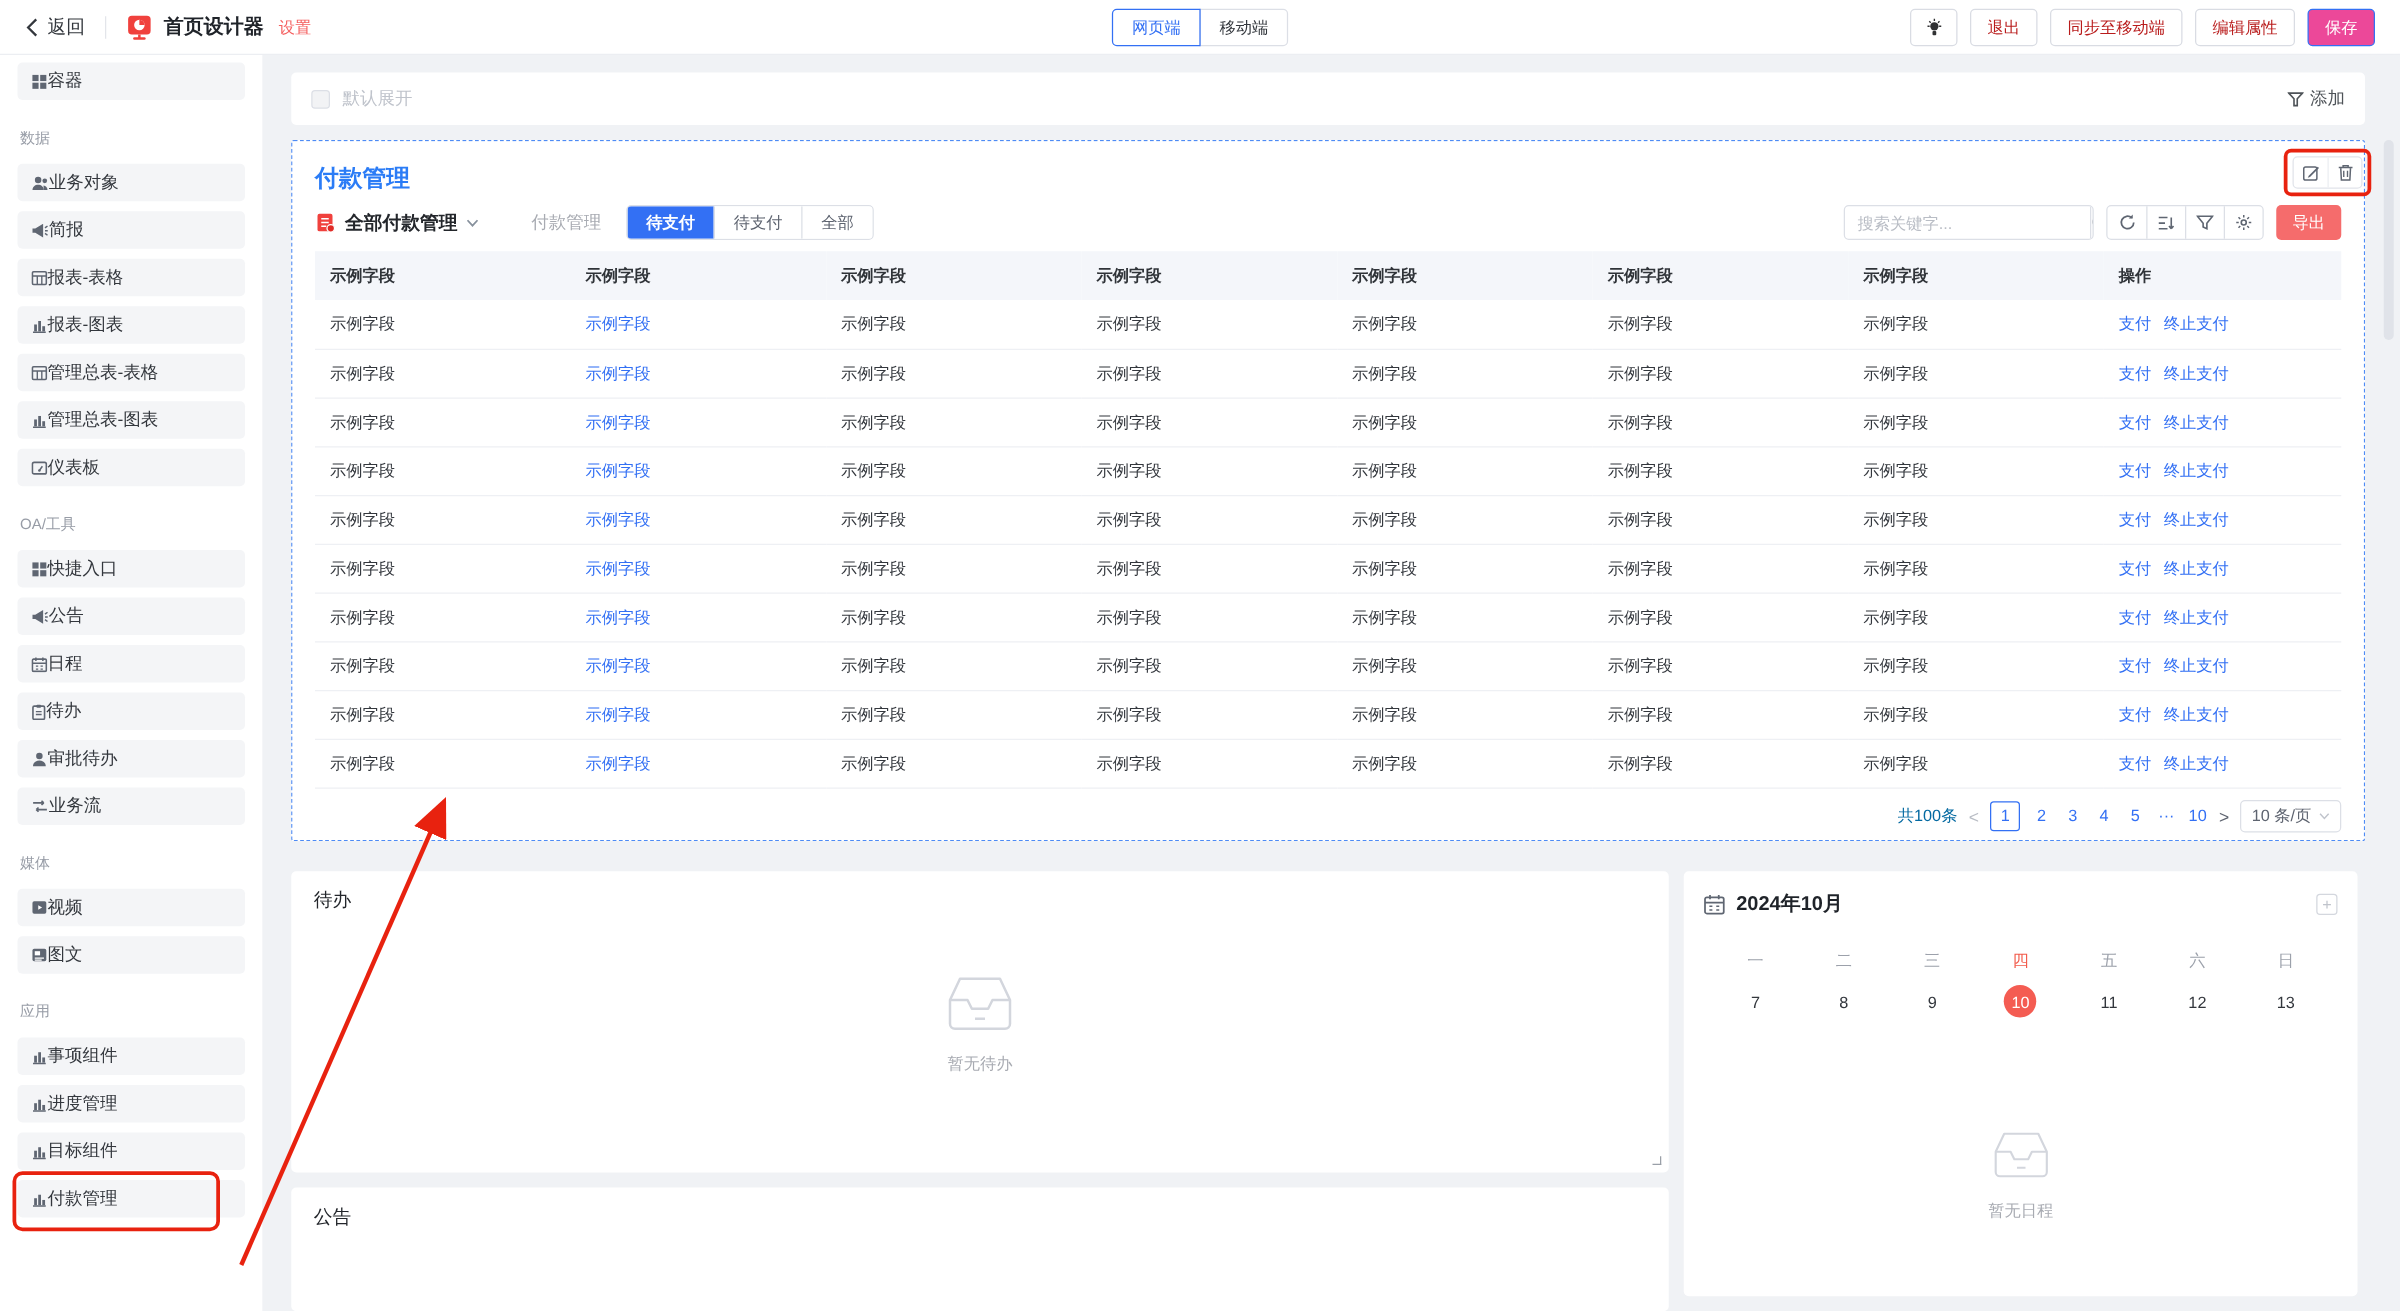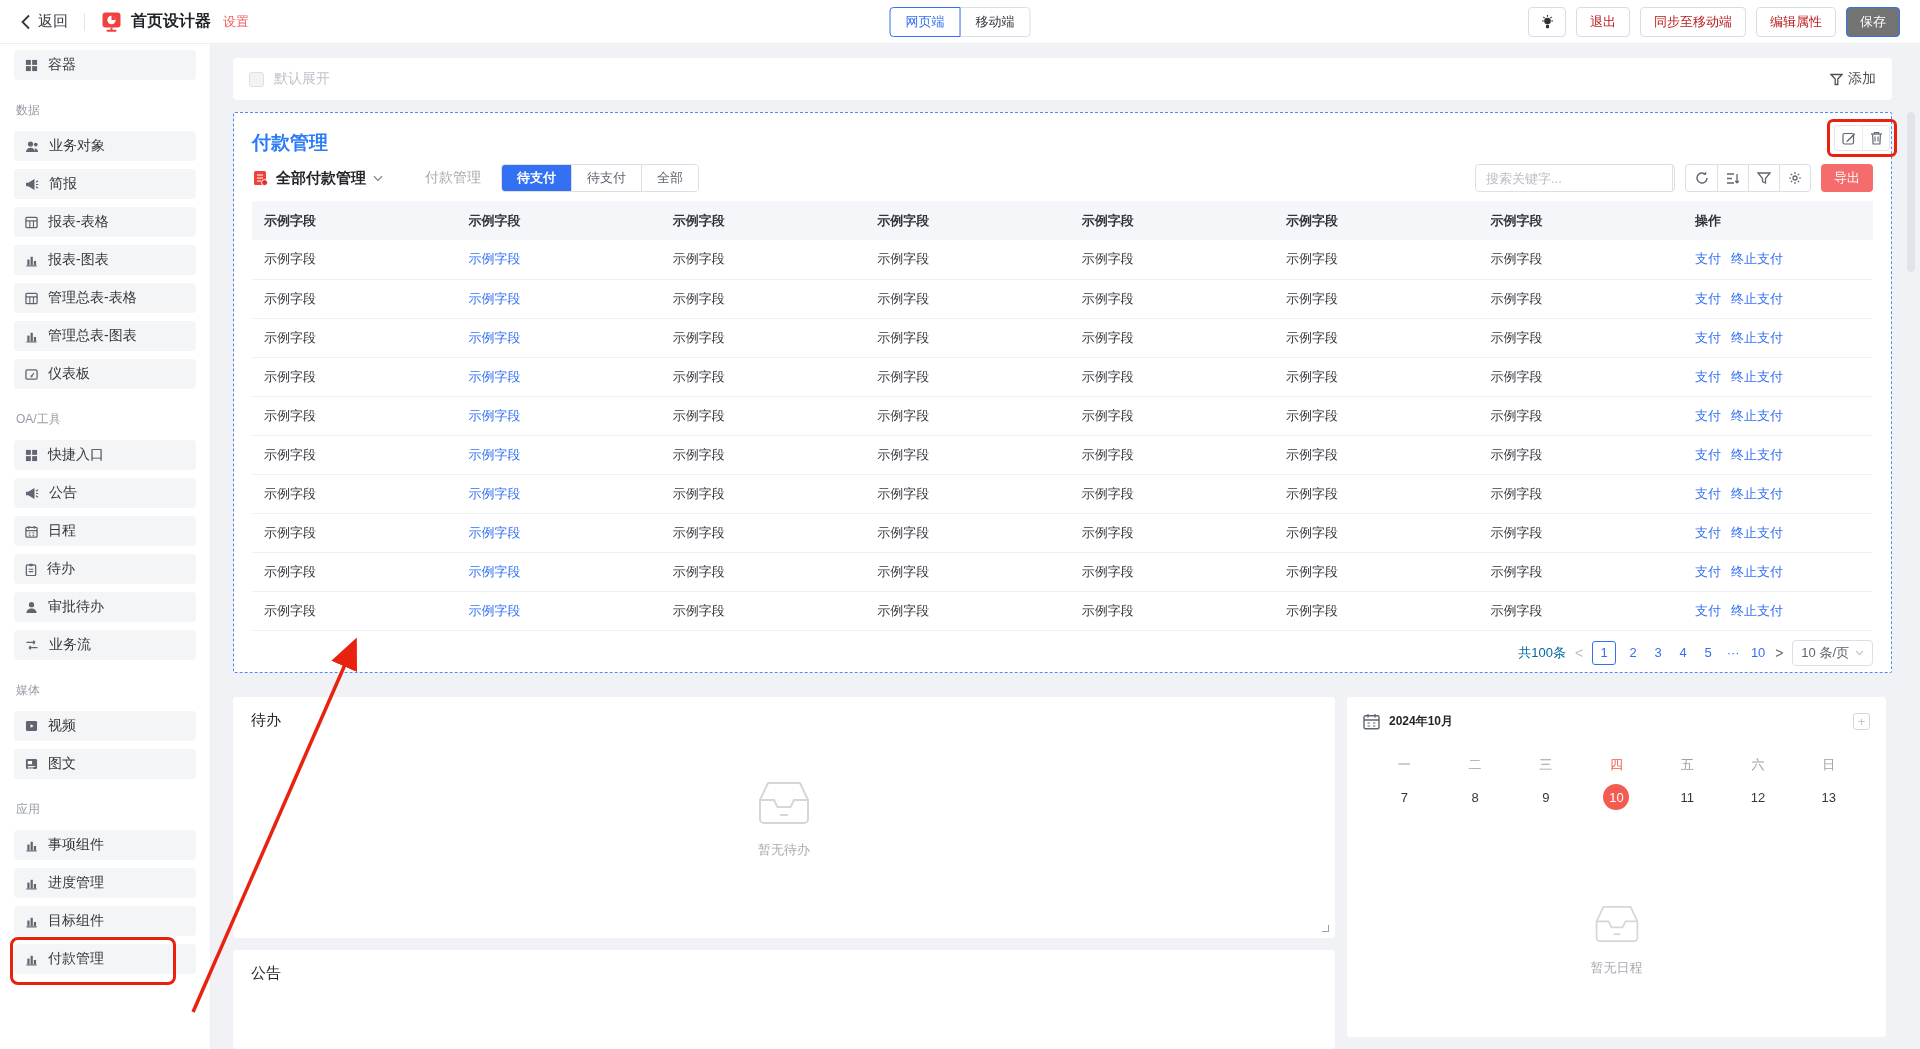--- a/index.html
+++ b/index.html
@@ -15,27 +15,27 @@
   .app-title .t{font-size:16px;font-weight:bold;color:#1f2329}
   .settings-link{font-size:13px;color:#f56060;margin-left:12px;cursor:pointer}
   .hdr-tabs{position:absolute;left:50%;top:7px;transform:translateX(-50%);display:flex}
   .hdr-tab{height:30px;line-height:28px;padding:0 15px;background:#fff;border:1px solid #dcdfe6;font-size:13px;color:#33373d;cursor:pointer}
   .hdr-tab:first-child{border-radius:4px 0 0 4px}
   .hdr-tab:last-child{border-radius:0 4px 4px 0;margin-left:-1px}
   .hdr-tab.active{border-color:#3370f4;color:#3370f4;position:relative;z-index:1}
   .hdr-right{margin-left:auto;display:flex;align-items:center;gap:10px}
   .btn{height:30px;padding:0 13px;background:#fff;border:1px solid #d9dce3;border-radius:4px;font-size:13px;color:#b91c1c;display:flex;align-items:center;justify-content:center;cursor:pointer}
   .btn-sq{width:38px;padding:0}
-  .btn-primary{background:#737373;border-color:#3370f4;color:#fff}
+  .btn-primary{background:#ec4899;border-color:#3370f4;color:#fff}
 
   
   .wrap{display:flex;height:1005px}
   .sidebar{width:211px;background:#fff;border-right:1px solid #eceef2;padding:6px 14px 0;overflow:hidden;position:relative;flex:none}
   .side-label{font-size:12px;color:#979ca6;margin:22px 0 12px;padding-left:2px}
-  .side-item{height:30px;margin-bottom:8px;background:#f4f5f7;border-radius:4px;display:flex;align-items:center;gap:10px;padding:0 11px;font-size:14px;color:#33373d;cursor:pointer;position:relative}
+  .side-item{height:30px;margin-bottom:8px;background:#f4f5f7;border-radius:4px;display:flex;align-items:center;padding:0 11px;font-size:14px;color:#33373d;cursor:pointer;position:relative}
   .side-item.highlighted::after{content:"";position:absolute;left:-4px;top:-7px;width:160px;height:42px;border:3px solid #e8220f;border-radius:8px;pointer-events:none}
 
   .main{flex:1;padding:14px 28px 0 22px;position:relative}
 
   
   .expand-bar{height:42px;background:#fff;border-radius:4px;display:flex;align-items:center;padding:0 16px;margin-bottom:12px}
   .checkbox{width:15px;height:15px;border:1px solid #dcdfe6;background:#f2f3f5;border-radius:3px;margin-right:10px;flex:none}
   .expand-label{font-size:14px;color:#bfc3cb}
   .add-link{margin-left:auto;display:flex;align-items:center;gap:5px;font-size:14px;color:#4e5358;cursor:pointer}
 
@@ -87,21 +87,21 @@
   .card{background:#fff;border-radius:4px;position:relative}
   .todo-card{height:241px}
   .notice-card{flex:1}
   .card-title{position:absolute;top:14px;left:18px;font-size:15px;color:#23262b}
   .empty{position:absolute;left:0;right:0;top:84px;text-align:center}
   .empty-text{margin-top:12px;font-size:13px;color:#a8abb2}
   .resize-handle{position:absolute;right:6px;bottom:6px;width:7px;height:7px;border-right:1px solid #9aa0a8;border-bottom:1px solid #9aa0a8;cursor:nwse-resize}
 
   .cal-card{width:539px;height:340px;flex:none}
   .cal-head{display:flex;align-items:center;gap:9px;padding:16px 16px 0}
-  .cal-title{font-size:12px;font-weight:bold;color:#1f2329}
+  .cal-title{font-size:16px;font-weight:bold;color:#1f2329}
   .cal-add{margin-left:auto;width:17px;height:17px;border:1px solid #d4d7de;border-radius:3px;color:#c0c4cc;font-size:13px;display:flex;align-items:center;justify-content:center;cursor:pointer}
   .cal-grid{display:grid;grid-template-columns:repeat(7,1fr);padding:0 22px;margin-top:26px;row-gap:12px;text-align:center}
   .cal-wd{font-size:13px;color:#9ca1ab}
   .cal-wd.active{color:#f25b4b}
   .cal-day{font-size:13px;color:#33373d;display:flex;align-items:center;justify-content:center;height:26px;cursor:pointer}
   .cal-day.active i{font-style:normal;background:#f45c52;color:#fff;width:26px;height:26px;border-radius:50%;display:flex;align-items:center;justify-content:center}
   .cal-empty{position:absolute;left:0;right:0;top:208px;text-align:center}
 
   .scroll-thumb{position:absolute;right:5px;top:112px;width:8px;height:160px;background:#e0e3e9;border-radius:4px;cursor:pointer}
   .arrow-overlay{position:absolute;left:0;top:0;pointer-events:none;z-index:60}

